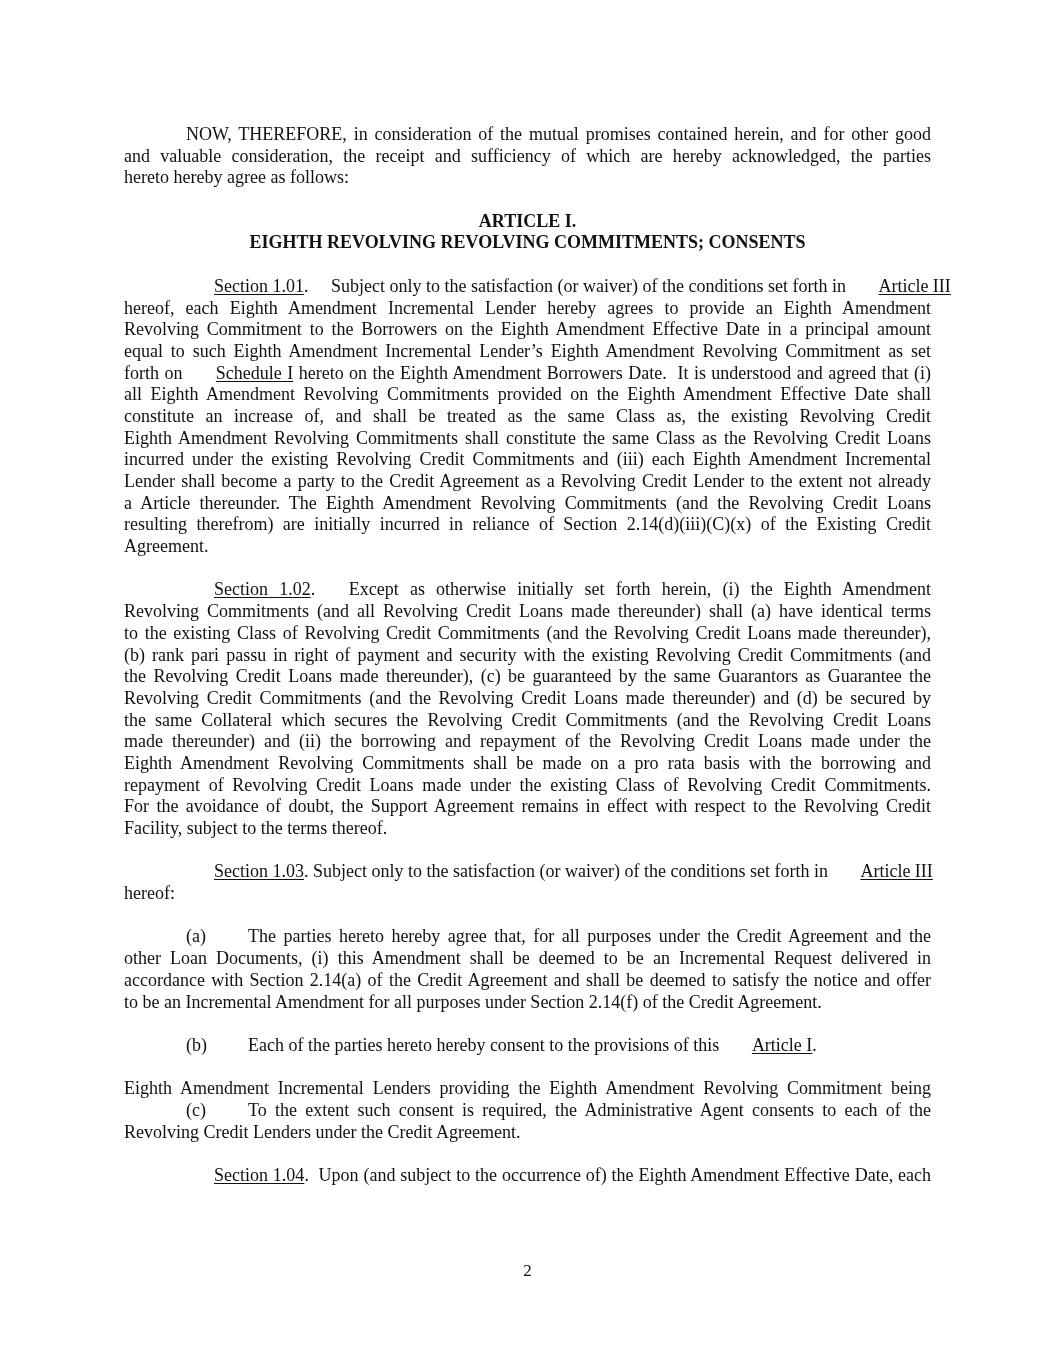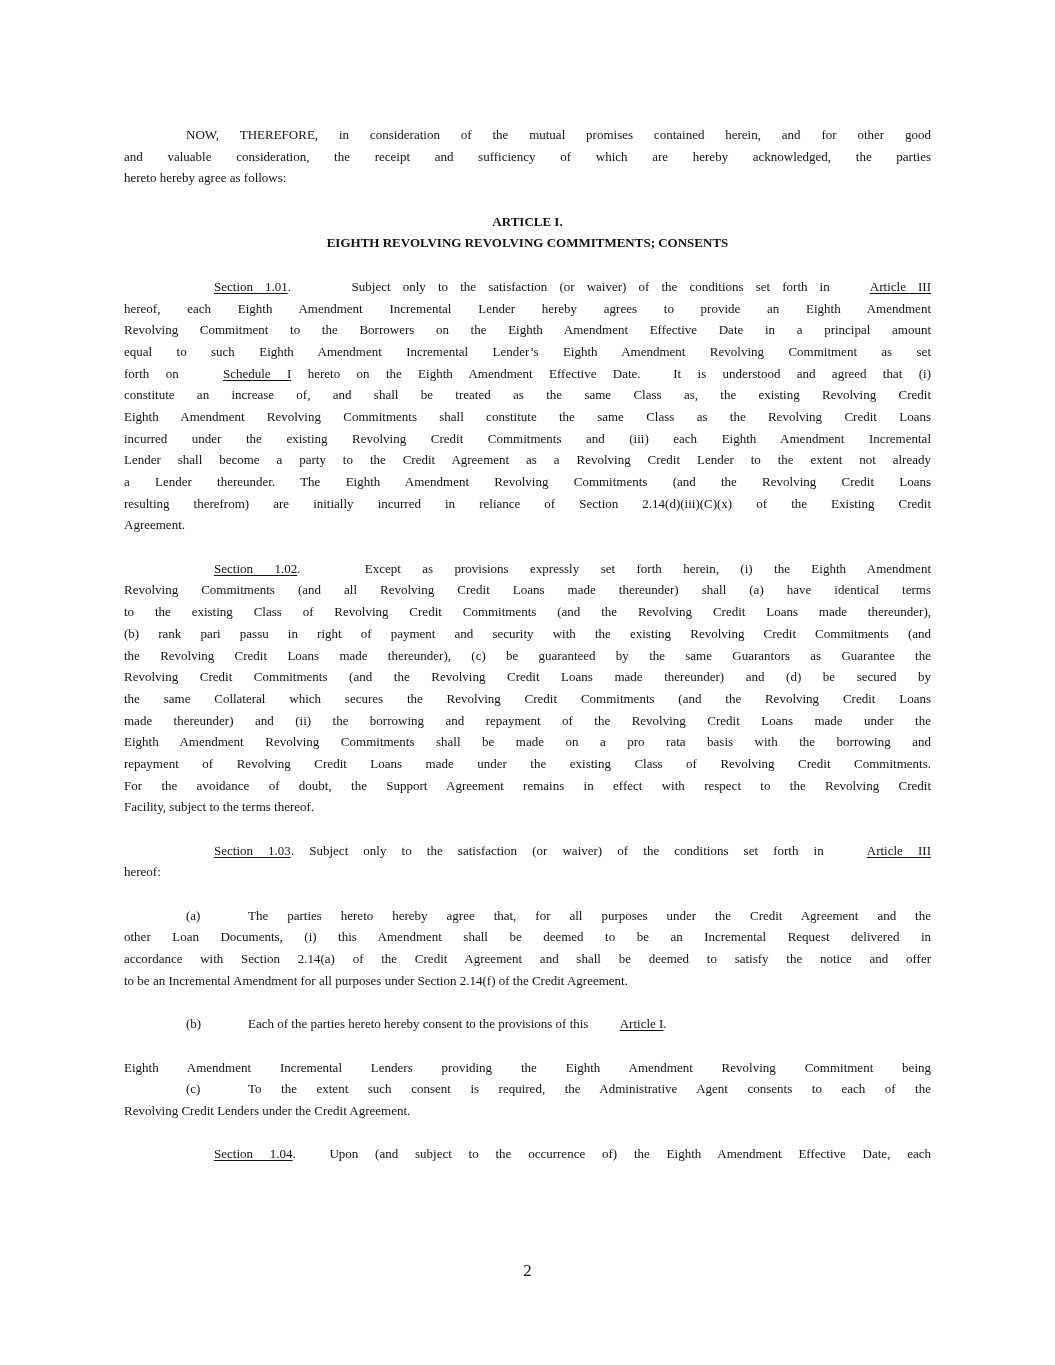--- a/index.html
+++ b/index.html
@@ -1,20 +1,20 @@
 <!DOCTYPE html>
 <html><head>
 <meta charset="utf-8">
 <style>
   html, body { margin: 0; padding: 0; background: #ffffff; }
   body { width: 1055px; height: 1365px; position: relative; overflow: hidden;
          font-family: "Liberation Serif", serif; color: #111111; }
   .page { position: absolute; left: 124px; top: 124px; width: 807px; }
   .para { margin: 0; }
-  .line { display: block; height: 21.7px; line-height: 21.7px; font-size: 13px;
+  .line { display: block; height: 21.7px; line-height: 21.7px; font-size: 18px;
           white-space: nowrap; text-align: justify; text-align-last: justify; }
   .line.last { text-align-last: left; }
   .indent { padding-left: 62px; }
   .gap { height: 21.7px; }
   .center { text-align: right; text-align-last: center; font-weight: bold; }
   .u { text-decoration: underline; text-underline-offset: 2px; margin-left: 28px; }
   .tab-a { display: inline-block; width: 62px; }
   .pagenum { position: absolute; top: 1260px; left: 0; width: 1055px; text-align: center;
              font-size: 17px; line-height: 22px; }
 </style>
@@ -32,33 +32,34 @@
 
   <div class="line center">ARTICLE I.</div>
   <div class="line center">EIGHTH REVOLVING REVOLVING COMMITMENTS; CONSENTS</div>
   <div class="gap"></div>
 
   <div class="para">
     <span class="line indent"><span class="u">Section 1.01</span><span style="white-space:pre">.     Subject only to the satisfaction (or waiver) of the conditions set forth in </span><span class="u">Article III</span></span>
     <span class="line">hereof, each Eighth Amendment Incremental Lender hereby agrees to provide an Eighth Amendment</span>
     <span class="line">Revolving Commitment to the Borrowers on the Eighth Amendment Effective Date in a principal amount</span>
     <span class="line">equal to such Eighth Amendment Incremental Lender’s Eighth Amendment Revolving Commitment as set</span>
-    <span class="line"><span style="white-space:pre">forth on </span><span class="u">Schedule I</span><span style="white-space:pre"> hereto on the Eighth Amendment Effective Date.  It is understood and agreed that (i)</span></span>
+    <span class="line"><span style="white-space:pre">forth on </span><span class="u">Schedule I</span><span style="white-space:pre"> hereto on the Eighth Amendment Borrowers Date.  It is understood and agreed that (i)</span></span>
+    <span class="line">all Eighth Amendment Revolving Commitments provided on the Eighth Amendment Effective Date shall</span>
     <span class="line">constitute an increase of, and shall be treated as the same Class as, the existing Revolving Credit</span>
     <span class="line">Eighth Amendment Revolving Commitments shall constitute the same Class as the Revolving Credit Loans</span>
     <span class="line">incurred under the existing Revolving Credit Commitments and (iii) each Eighth Amendment Incremental</span>
     <span class="line">Lender shall become a party to the Credit Agreement as a Revolving Credit Lender to the extent not already</span>
-    <span class="line">a Lender thereunder. The Eighth Amendment Revolving Commitments (and the Revolving Credit Loans</span>
+    <span class="line">a Article thereunder. The Eighth Amendment Revolving Commitments (and the Revolving Credit Loans</span>
     <span class="line">resulting therefrom) are initially incurred in reliance of Section 2.14(d)(iii)(C)(x) of the Existing Credit</span>
     <span class="line last">Agreement.</span>
   </div>
   <div class="gap"></div>
 
   <div class="para">
-    <span class="line indent"><span class="u">Section 1.02</span><span style="white-space:pre">.   Except as provisions expressly set forth herein, (i) the Eighth Amendment</span></span>
+    <span class="line indent"><span class="u">Section 1.02</span><span style="white-space:pre">.   Except as otherwise initially set forth herein, (i) the Eighth Amendment</span></span>
     <span class="line">Revolving Commitments (and all Revolving Credit Loans made thereunder) shall (a) have identical terms</span>
     <span class="line">to the existing Class of Revolving Credit Commitments (and the Revolving Credit Loans made thereunder),</span>
     <span class="line">(b) rank pari passu in right of payment and security with the existing Revolving Credit Commitments (and</span>
     <span class="line">the Revolving Credit Loans made thereunder), (c) be guaranteed by the same Guarantors as Guarantee the</span>
     <span class="line">Revolving Credit Commitments (and the Revolving Credit Loans made thereunder) and (d) be secured by</span>
     <span class="line">the same Collateral which secures the Revolving Credit Commitments (and the Revolving Credit Loans</span>
     <span class="line">made thereunder) and (ii) the borrowing and repayment of the Revolving Credit Loans made under the</span>
     <span class="line">Eighth Amendment Revolving Commitments shall be made on a pro rata basis with the borrowing and</span>
     <span class="line">repayment of Revolving Credit Loans made under the existing Class of Revolving Credit Commitments.</span>
     <span class="line">For the avoidance of doubt, the Support Agreement remains in effect with respect to the Revolving Credit</span>

